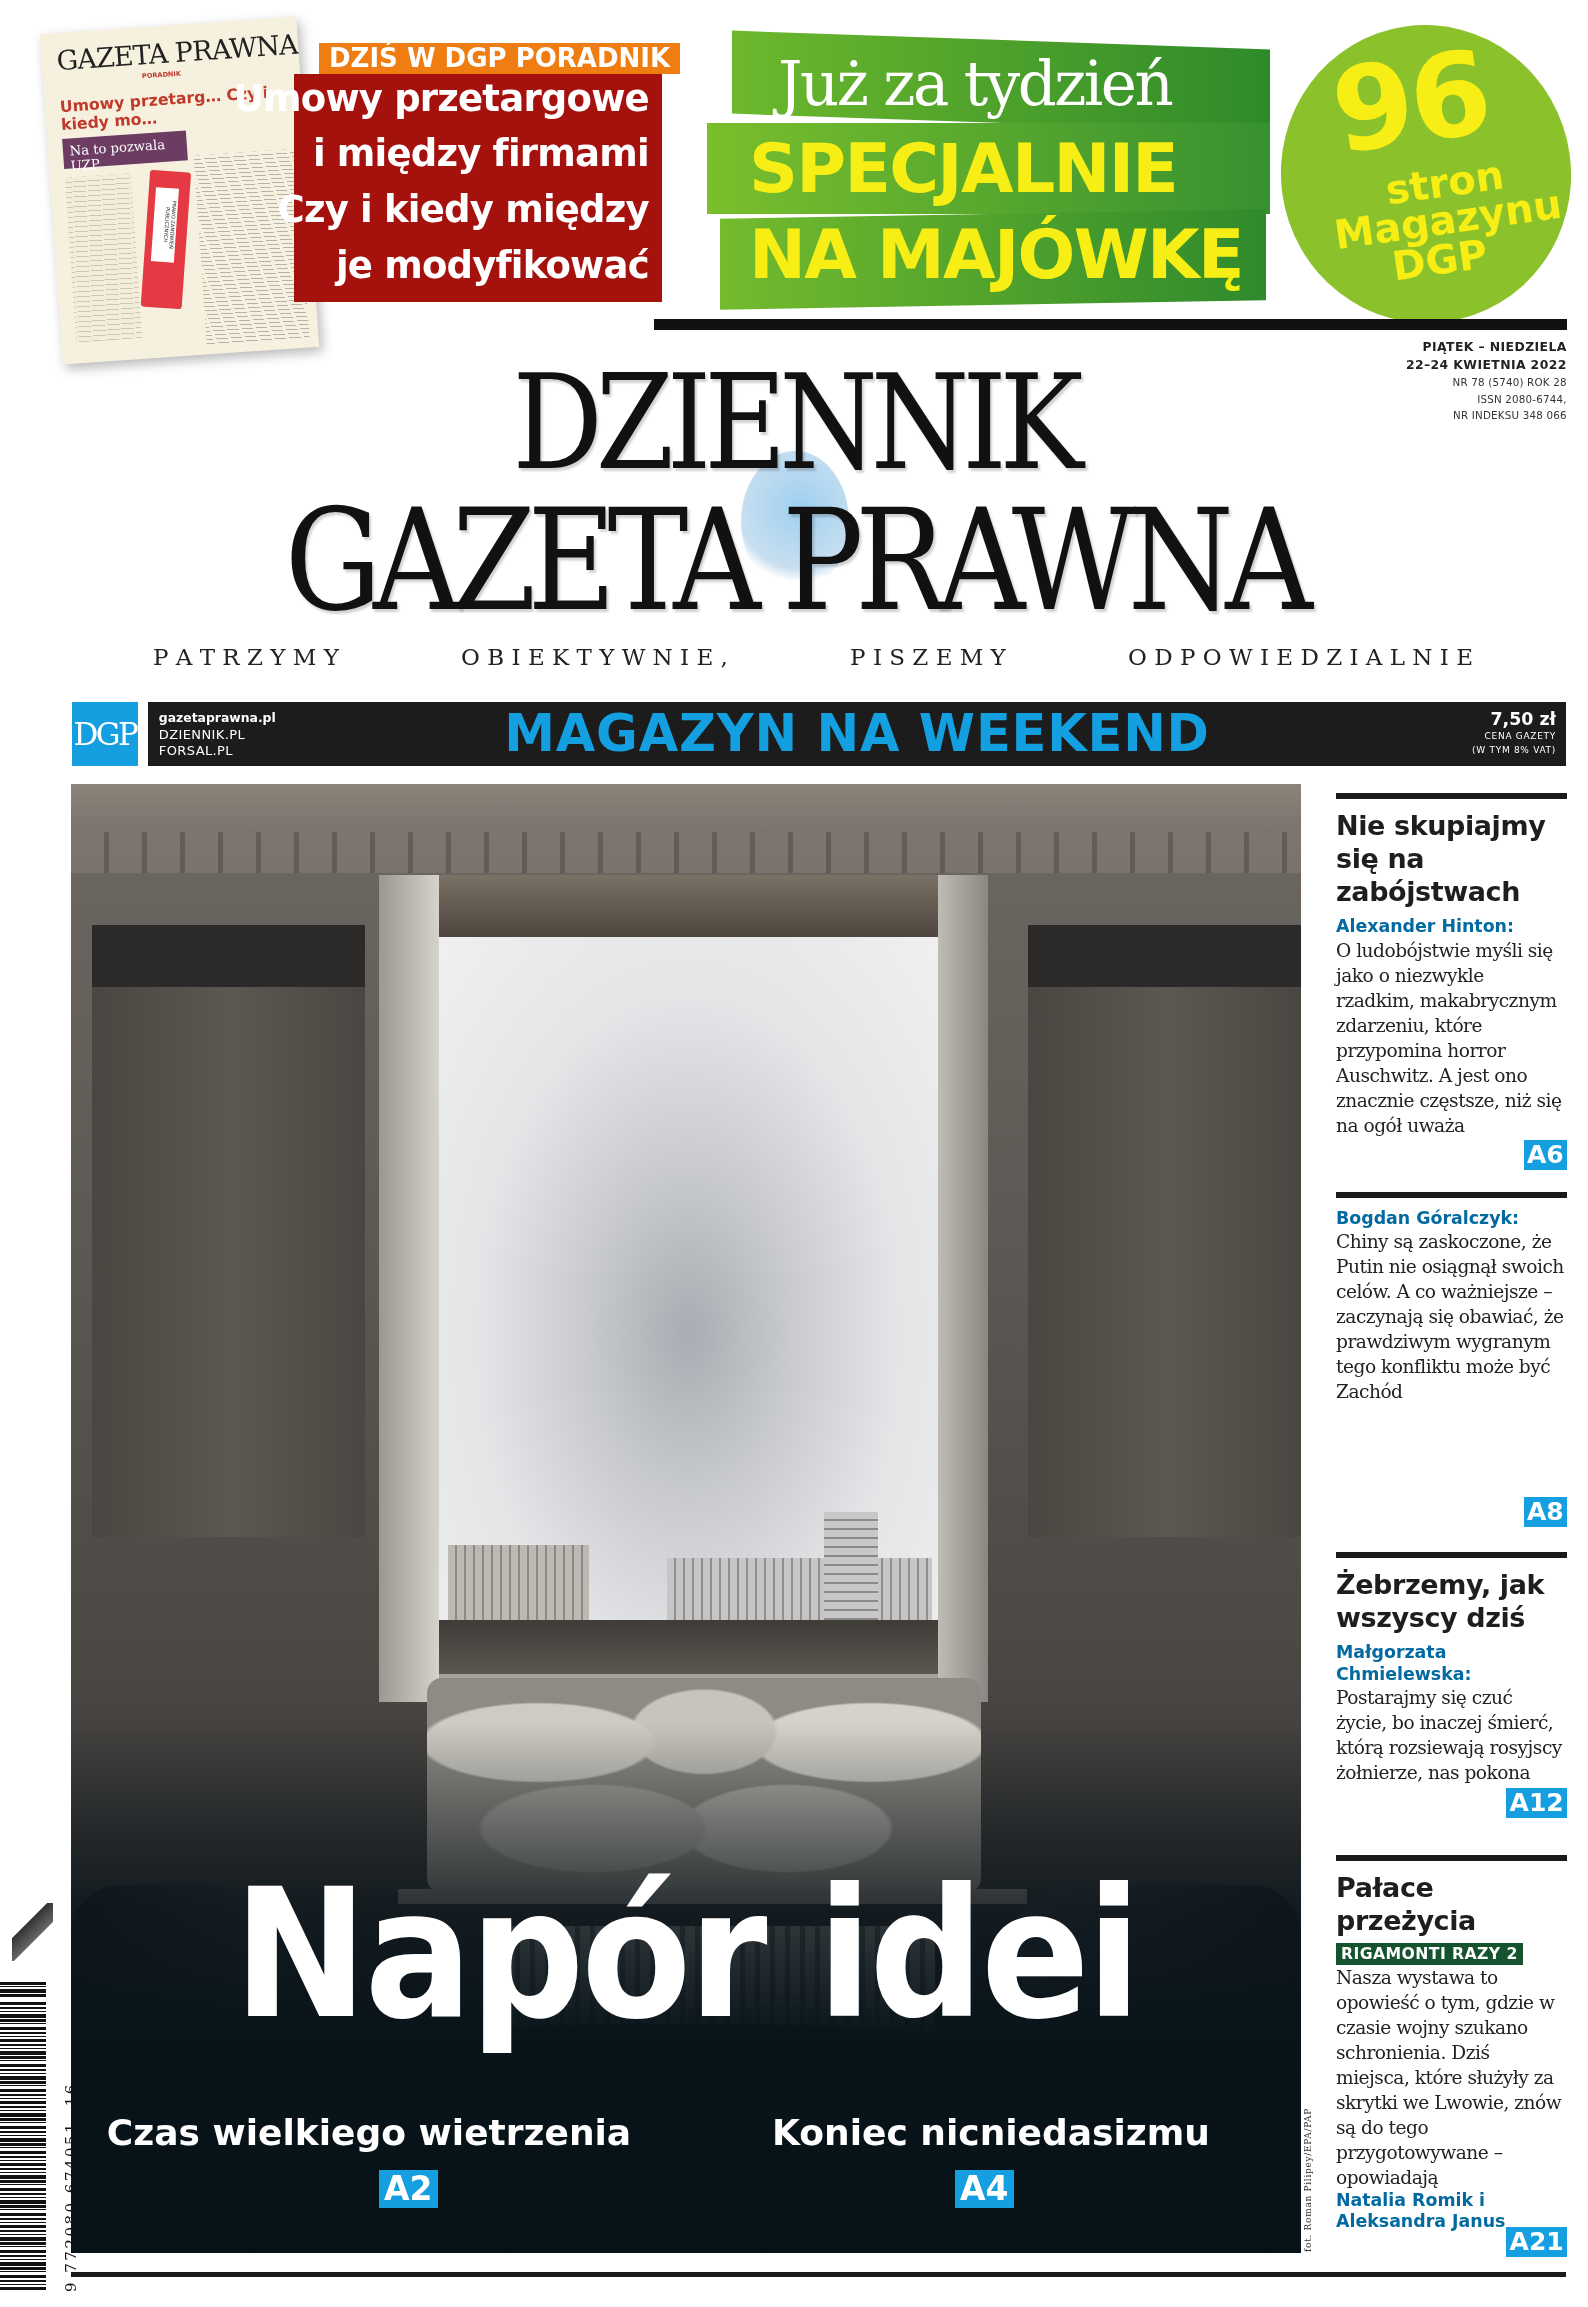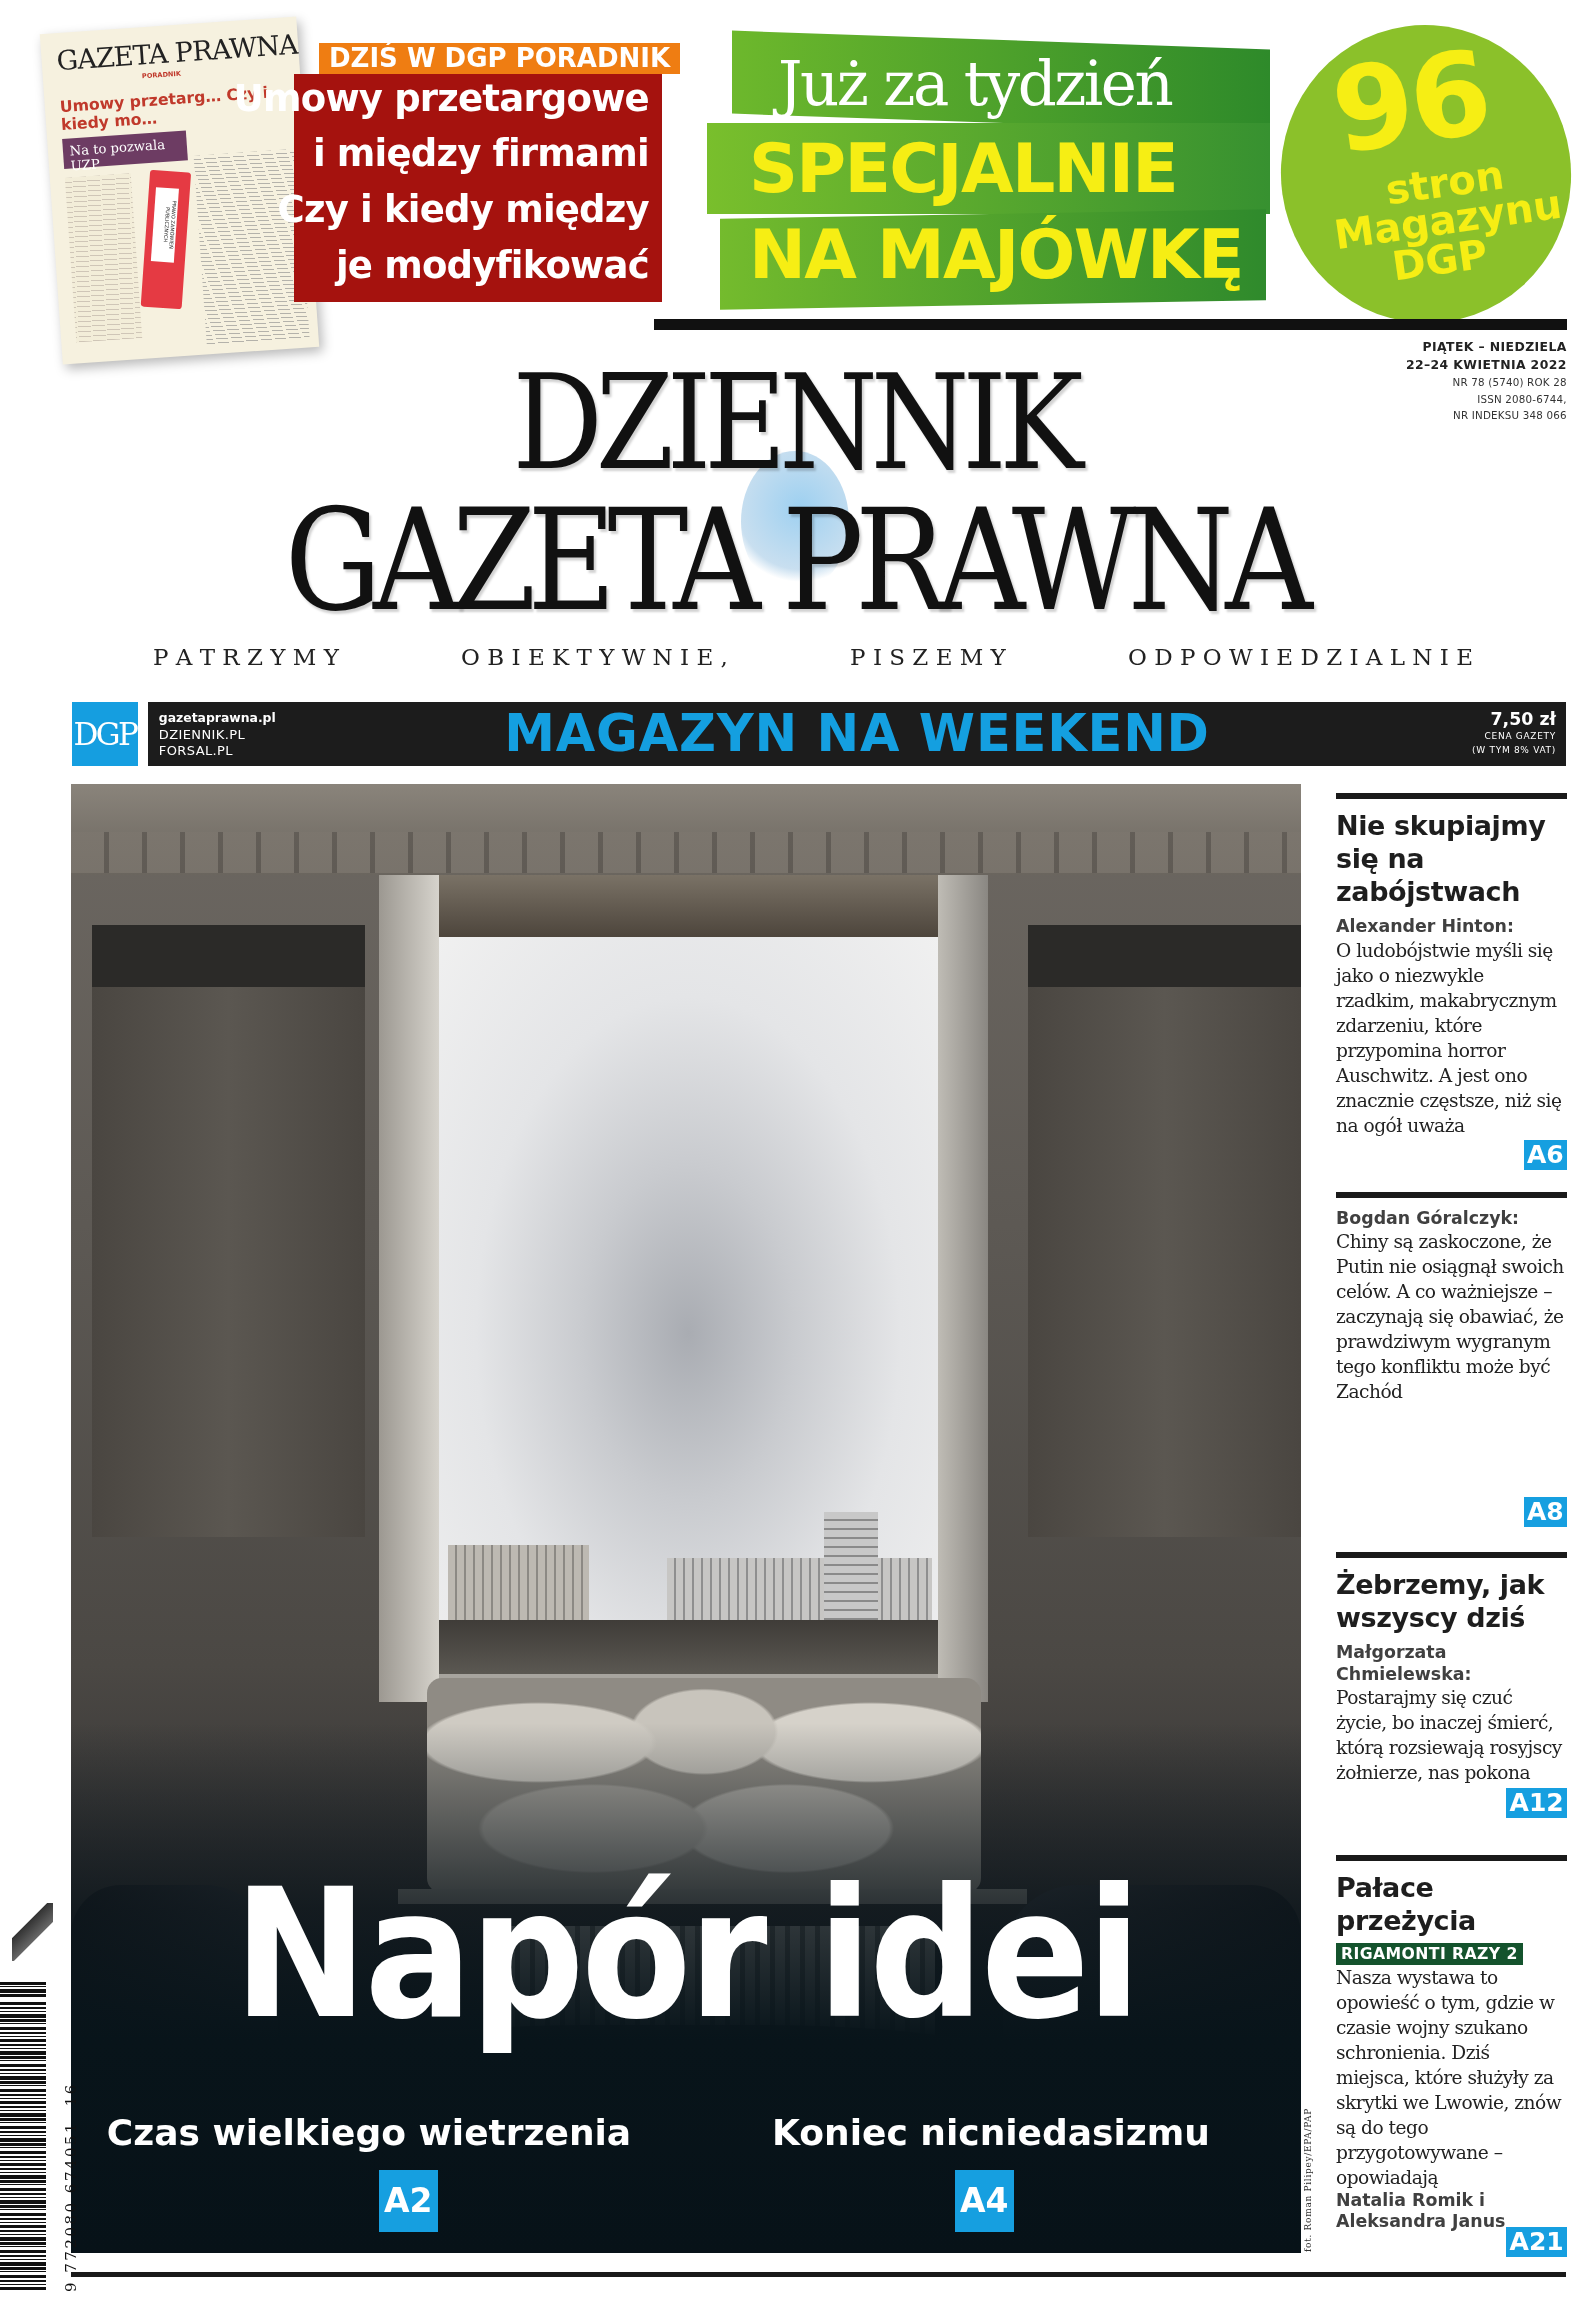--- a/index.html
+++ b/index.html
@@ -81,32 +81,32 @@
   .photo .radiator { position:absolute; left:434px; top:1142px; width:430px; height:165px; background:repeating-linear-gradient(90deg,#aeaba6 0 10px,#6a6864 10px 15px); }
   .photo .sofa-l { position:absolute; left:0; top:1101px; width:207px; height:348px; background:linear-gradient(90deg,#1a1c20,#34363b); border-radius:50px 74px 0 0; }
   .photo .sofa-r { position:absolute; right:0; top:1101px; width:298px; height:348px; background:linear-gradient(270deg,#1a1c20,#3b3d42); border-radius:74px 50px 0 0; }
   .photo .rubble { position:absolute; left:149px; top:1241px; width:910px; height:215px; background:radial-gradient(ellipse at 45% 30%,#c3bfb7 0 16%,transparent 17%),radial-gradient(ellipse at 70% 45%,#aaa69f 0 12%,transparent 13%),radial-gradient(ellipse at 25% 55%,#8e8a84 0 14%,transparent 15%),radial-gradient(ellipse at 55% 65%,#9d4f2a 0 4%,transparent 5%),#3a3937; border-radius:40% 40% 0 0; opacity:.9; }
   .photo .shade { position:absolute; left:0; bottom:0; width:100%; height:530px; background:linear-gradient(180deg,rgba(10,20,26,0) 0%,rgba(10,20,26,.75) 35%,#08141a 60%,#071218 100%); }
 
   .photo .headline { position:absolute; left:0; width:100%; top:1076px; text-align:center; color:#fff; font-weight:bold; font-size:178px; letter-spacing:-3.3px; line-height:190px; transform:scaleX(.9); }
   .photo .sub { position:absolute; top:1328px; color:#fff; font-weight:bold; font-size:36px; white-space:nowrap; text-align:center; }
   .photo .sub.s1 { left:0; width:596px; }
   .photo .sub.s2 { left:612px; width:616px; }
-  .badge { display:inline-block; background:#169fe0; color:#fff; font-weight:bold; padding:12px 5px; }
+  .badge { display:inline-block; background:#169fe0; color:#fff; font-weight:bold; padding:0 5px; }
   .photo .ref { position:absolute; top:1386px; font-size:33px; line-height:38px; }
   .photo .ref.r1 { left:308px; }
   .photo .ref.r2 { left:884px; }
   .credit { left:1303px; top:2143px; transform:rotate(-90deg); transform-origin:0 0; font-family:"DejaVu Serif", serif; font-size:9px; color:#333; white-space:nowrap; letter-spacing:0.7px; }
   .credit { top:2252px; }
 
   
   .side { left:1336px; width:231px; }
   .side .rule { height:5.8px; background:#1a1a1a; margin-bottom:10px; }
   .side .title { font-weight:bold; font-size:27px; line-height:33px; color:#1e1e1e; letter-spacing:-0.4px; }
-  .side .author { font-weight:bold; font-size:17.4px; line-height:21.5px; margin-top:8.3px; color:#404040; }
+  .side .author { font-weight:bold; font-size:17.4px; line-height:21.5px; margin-top:8.3px; color:#0369a1; }
   .side .body { font-family:"DejaVu Serif", serif; font-size:18.6px; line-height:25px; color:#222; letter-spacing:-0.5px; }
   .side .pg { position:absolute; right:0; font-size:25px; line-height:30px; padding:0 3.3px; }
   .side .kicker { display:inline-block; background:#14532d; color:#fff; font-weight:bold; font-size:15.7px; line-height:21.5px; padding:0 5px; margin-top:6.6px; letter-spacing:0.4px; }
 
   .bottom-rule { left:71px; top:2272px; width:1495px; height:5px; background:#1a1a1a; }
 
   
   .barcode { left:0px; top:1982px; width:46px; height:310px; background:repeating-linear-gradient(180deg,#111 0 2.5px,#fff 2.5px 4.1px,#111 4.1px 5px,#fff 5px 7.4px,#111 7.4px 10.8px,#fff 10.8px 12.4px); }
   .barcode-num { left:62px; top:2292px; transform:rotate(-90deg); transform-origin:0 0; font-family:"DejaVu Serif", serif; font-size:15px; color:#111; letter-spacing:2.5px; white-space:nowrap; }
   .kontrol { left:12.4px; top:1903px; width:41px; height:58px; background:linear-gradient(135deg,#fff 35%,#333 36%,#666 60%,#fff 61%); }

